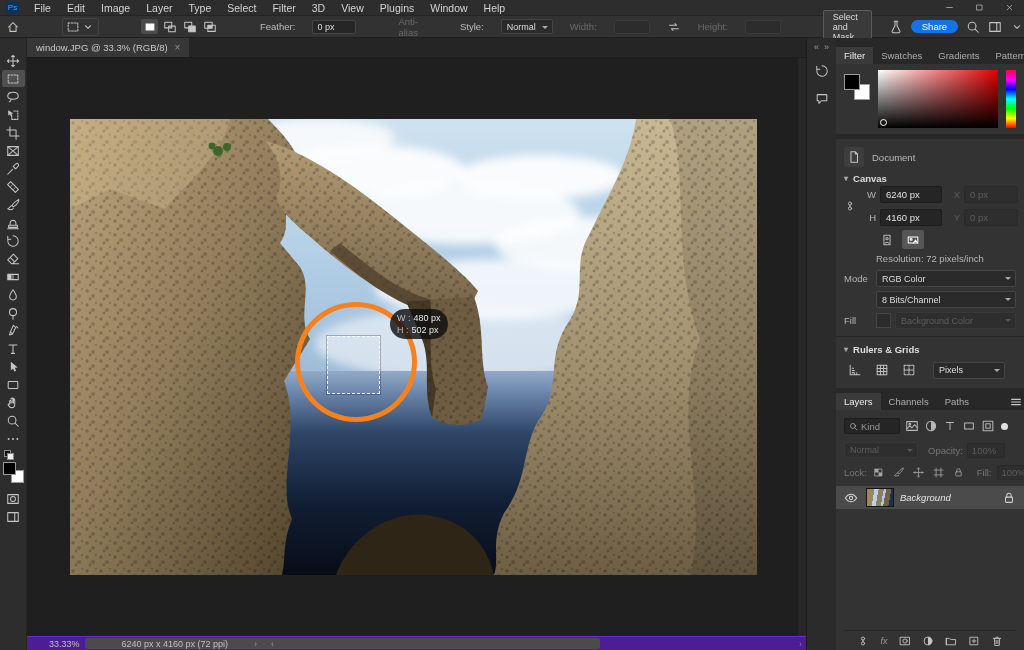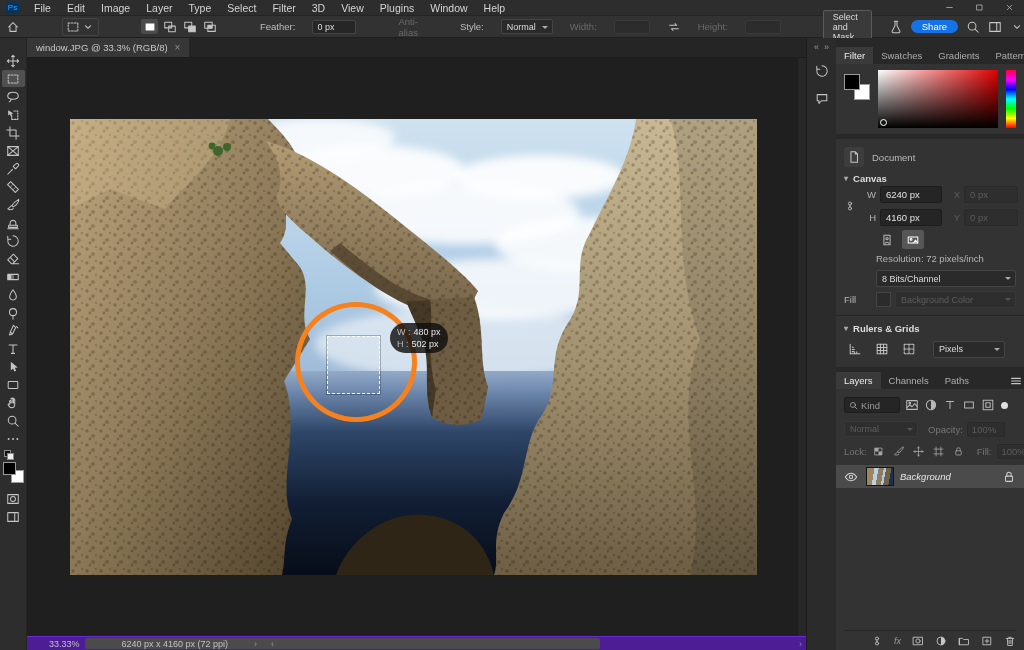--- a/index.html
+++ b/index.html
@@ -64,21 +64,21 @@
   .doctab .close{color:#8f8f8f;font-size:10px}
   .pasteboard{position:relative;flex:1;background:#1f1f1f;overflow:hidden}
   .photo{position:absolute;left:43px;top:61px;width:687px;height:456px;background:#555}
   .vscroll{position:absolute;right:0;top:0;bottom:0;width:9px;background:#272727;border-left:1px solid #1d1d1d}
 
   
   .marquee{position:absolute;left:257px;top:217px;width:53px;height:58px;
     border:1px dashed rgba(255,255,255,.95);box-shadow:0 0 0 1px rgba(0,0,0,.25)}
   .annotation-circle{position:absolute;left:225px;top:183px;width:122px;height:120px;border-radius:50%;
     border:5px solid var(--orange,#f5821f)}
-  .size-tooltip{position:absolute;left:320px;top:204px;background:rgba(15,15,15,.82);border-radius:15px;
+  .size-tooltip{position:absolute;left:320px;top:190px;background:rgba(15,15,15,.82);border-radius:15px;
     padding:3px 7px;font-size:9px;color:#e8e8e8;line-height:12px;white-space:nowrap}
   .size-tooltip .lbl{color:#bbb;margin-right:3px}
 
   
   .statusbar{height:14px;background:#4c1d95;position:relative;display:flex;align-items:center;
     font-size:9px;color:#c2c2c2;border-top:1px solid #6d28d9}
   .hthumb{position:absolute;left:58px;top:1px;bottom:1px;width:515px;background:#4b4b4b;border-radius:2px}
   .statusbar .txt{position:relative;z-index:1}
   .status-zoom{margin-left:22px}
   .status-doc{margin-left:42px}
@@ -150,21 +150,21 @@
   .lockrow{display:flex;align-items:center;gap:5px;margin:4px 0 6px}
   .lockrow .ico{width:14px;height:14px;color:#a8a8a8}
   .lockrow .ico svg{width:11px;height:11px}
   .layer-row{display:flex;align-items:center;height:23px;background:#4b4b4b;margin:0 -8px;padding:0 6px;gap:6px}
   .eye-cell{width:18px;display:flex;align-items:center;justify-content:center;color:#d8d8d8}
   .layer-thumb{width:28px;height:19px;border:1px solid #151515;
     background:linear-gradient(100deg,#9b8660 0 26%,#b9d2e6 26% 40%,#8d7d5e 40% 58%,#b0c9de 58% 66%,#6f6148 66% 84%,#1f3048 84%)}
   .layer-name{font-style:italic;color:#e6e6e6;font-size:9.5px;flex:1}
   .layer-lock{color:#cfcfcf;margin-right:2px}
   .layers-empty{flex:1}
-  .lfooter{height:20px;border-top:1px solid #262626;display:flex;align-items:center;justify-content:flex-end;
+  .lfooter{height:20px;border-top:1px solid #262626;display:flex;align-items:center;justify-content:center;
     gap:11px;color:#9a9a9a}
   .lfooter .ico svg{width:12px;height:12px}
   .fx-txt{font-size:9px;font-style:italic;color:#9a9a9a}
 </style>
 </head>
 <body>
 
 <div class="menubar">
   <div class="ps-logo">Ps</div>
   <div id="menu-items" style="display:flex">
@@ -674,20 +674,24 @@
           <span class="orient-btn ico active">
               <svg viewBox="0 0 16 16" fill="none" stroke="currentColor" stroke-width="1.15" stroke-linecap="round" stroke-linejoin="round">
                 <rect x="2.5" y="4.5" width="11" height="7"></rect>
                 <circle cx="5.8" cy="7.3" r="1.1"></circle>
                 <path d="M8.5 11.5 11 8.2l2.2 3.3"></path>
               </svg>
             </span>
         </div>
         <div class="res-line">Resolution: 72 pixels/inch</div>
         <div class="mode-row">
+          <span class="ml">Mode</span>
+          <span class="sel">RGB Color</span>
+        </div>
+        <div class="mode-row">
           <span class="ml"></span>
           <span class="sel">8 Bits/Channel</span>
         </div>
         <div class="mode-row">
           <span class="ml graytxt">Fill</span>
           <span class="fillbox"></span>
           <span class="sel disabled" style="flex:1">Background Color</span>
         </div>
         <div class="divider"></div>
         <div class="sec-head">

